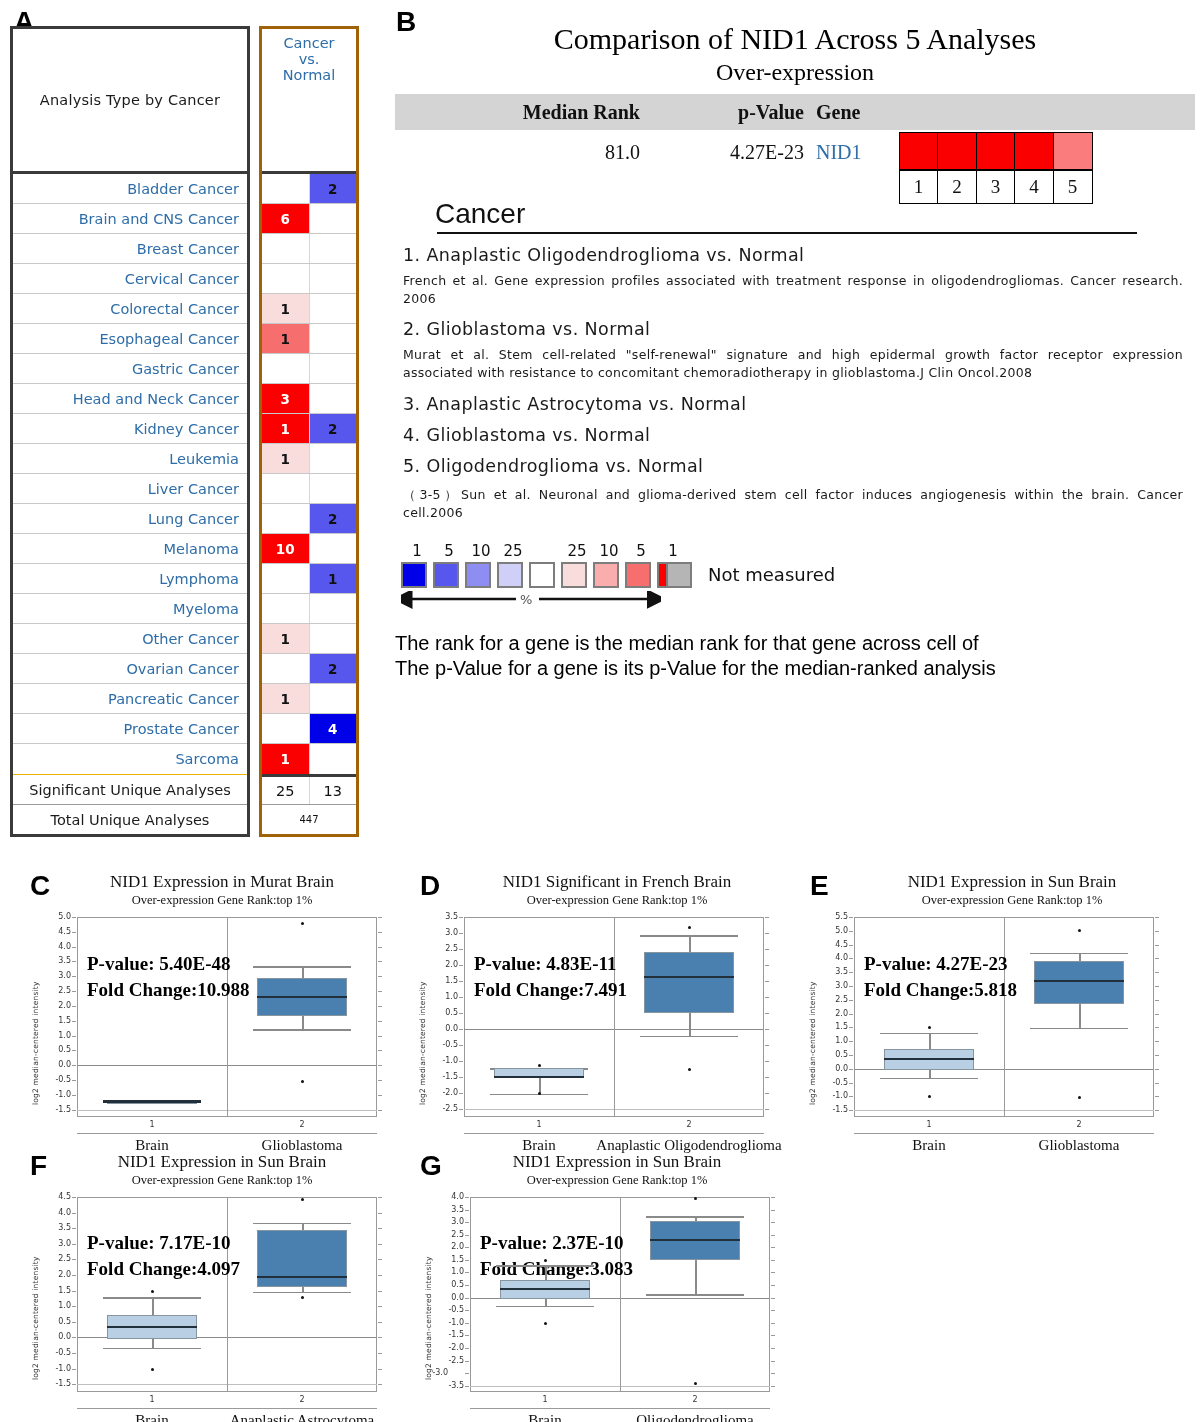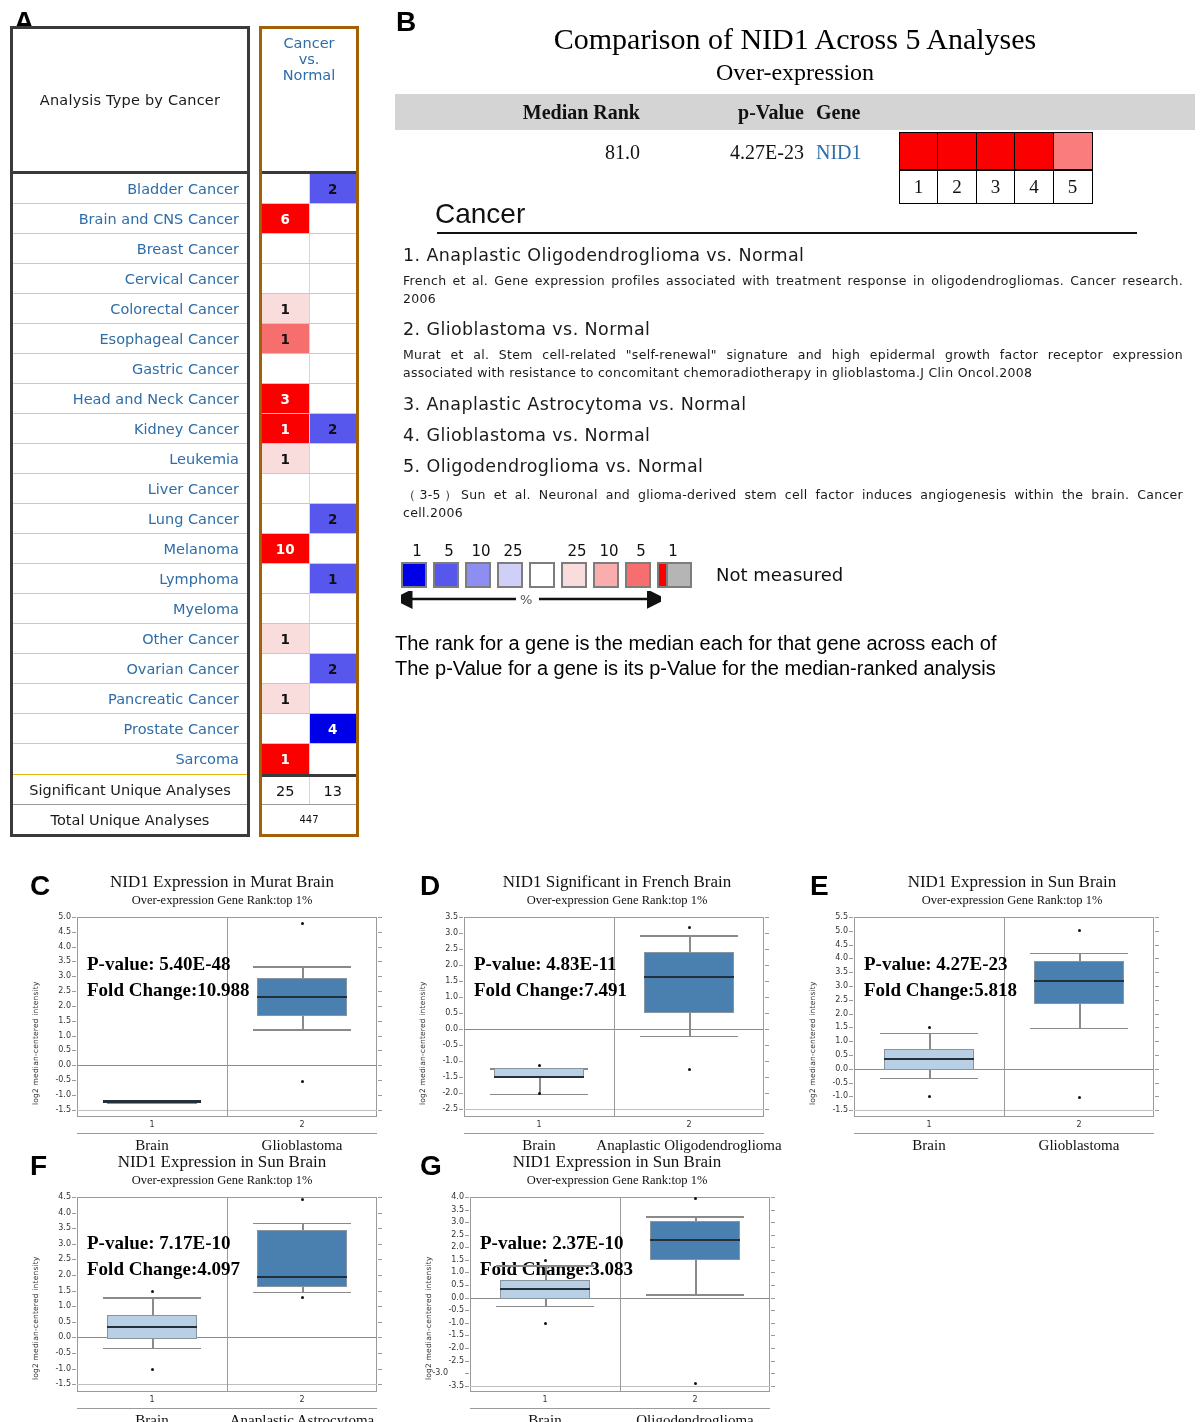--- a/index.html
+++ b/index.html
@@ -74,21 +74,21 @@
   .b-ref{font-size:12.5px;color:#1a1a1a;margin:7px 0 0 8px;line-height:1.45;
      text-align:justify;letter-spacing:.3px;width:780px;}
 
   .b-scale{margin:18px 0 0 6px;position:relative;width:520px;}
   .b-scale-nums{display:flex;height:20px;align-items:flex-end;}
   .b-scale-num{width:32px;text-align:center;font-size:15px;color:#111;font-family:"DejaVu Sans",sans-serif;}
   .b-scale-boxes{display:flex;margin-top:2px;}
   .b-scale-box{width:26px;height:26px;margin-right:6px;border:2px solid #7d7d7d;box-sizing:border-box;}
   .b-notmeasured{display:flex;align-items:center;position:absolute;left:265px;top:22px;}
   .b-nm-box{width:26px;height:26px;border:2px solid #7d7d7d;background:#b5b5b5;box-sizing:border-box;}
-  .b-nm-lab{font-size:18px;color:#111;margin-left:24px;}
+  .b-nm-lab{font-size:18px;color:#111;margin-left:16px;}
   .b-arrows{position:relative;height:26px;width:260px;margin-top:3px;}
   .b-pct{position:absolute;left:119px;top:1px;font-size:13px;color:#555;}
   .b-note{font-family:"Liberation Sans",sans-serif;font-size:20px;color:#000;
      margin-top:14px;line-height:1.28;}
 
   
   .plot{position:absolute;}
   .plot-title{font-family:"Liberation Serif",serif;font-size:17px;text-align:center;color:#111;}
   .plot-subtitle{font-family:"Liberation Serif",serif;font-size:12.5px;text-align:center;color:#111;margin-top:1px;}
   .plot-body{position:relative;margin-top:3px;}
@@ -375,21 +375,21 @@
           </marker>
         </defs>
         <line x1="9" y1="8" x2="115" y2="8" stroke="#111" stroke-width="2.5" marker-start="url(#arrL)"></line>
         <line x1="138" y1="8" x2="248" y2="8" stroke="#111" stroke-width="2.5" marker-end="url(#arrR)"></line>
       </svg>
       <div class="b-pct">%</div>
     </div>
   </div>
 
   <div class="b-note">
-    <div>The rank for a gene is the median each for that gene across each of</div>
+    <div>The rank for a gene is the median rank for that gene across cell of</div>
     <div>The p-Value for a gene is its p-Value for the median-ranked analysis</div>
   </div>
 </div>
 
 <div id="plots">
     <div class="plot" style="left: 22px; top: 872px; width: 370px;">
       <div class="panel-letter" style="left: 8px; top: 0px; position: absolute;">C</div>
       <div class="plot-title" style="margin-left: 30px;">NID1 Expression in Murat Brain</div>
       <div class="plot-subtitle" style="margin-left: 30px;">Over-expression Gene Rank:top 1%</div>
       <div class="plot-body" style="height: 248px;">

